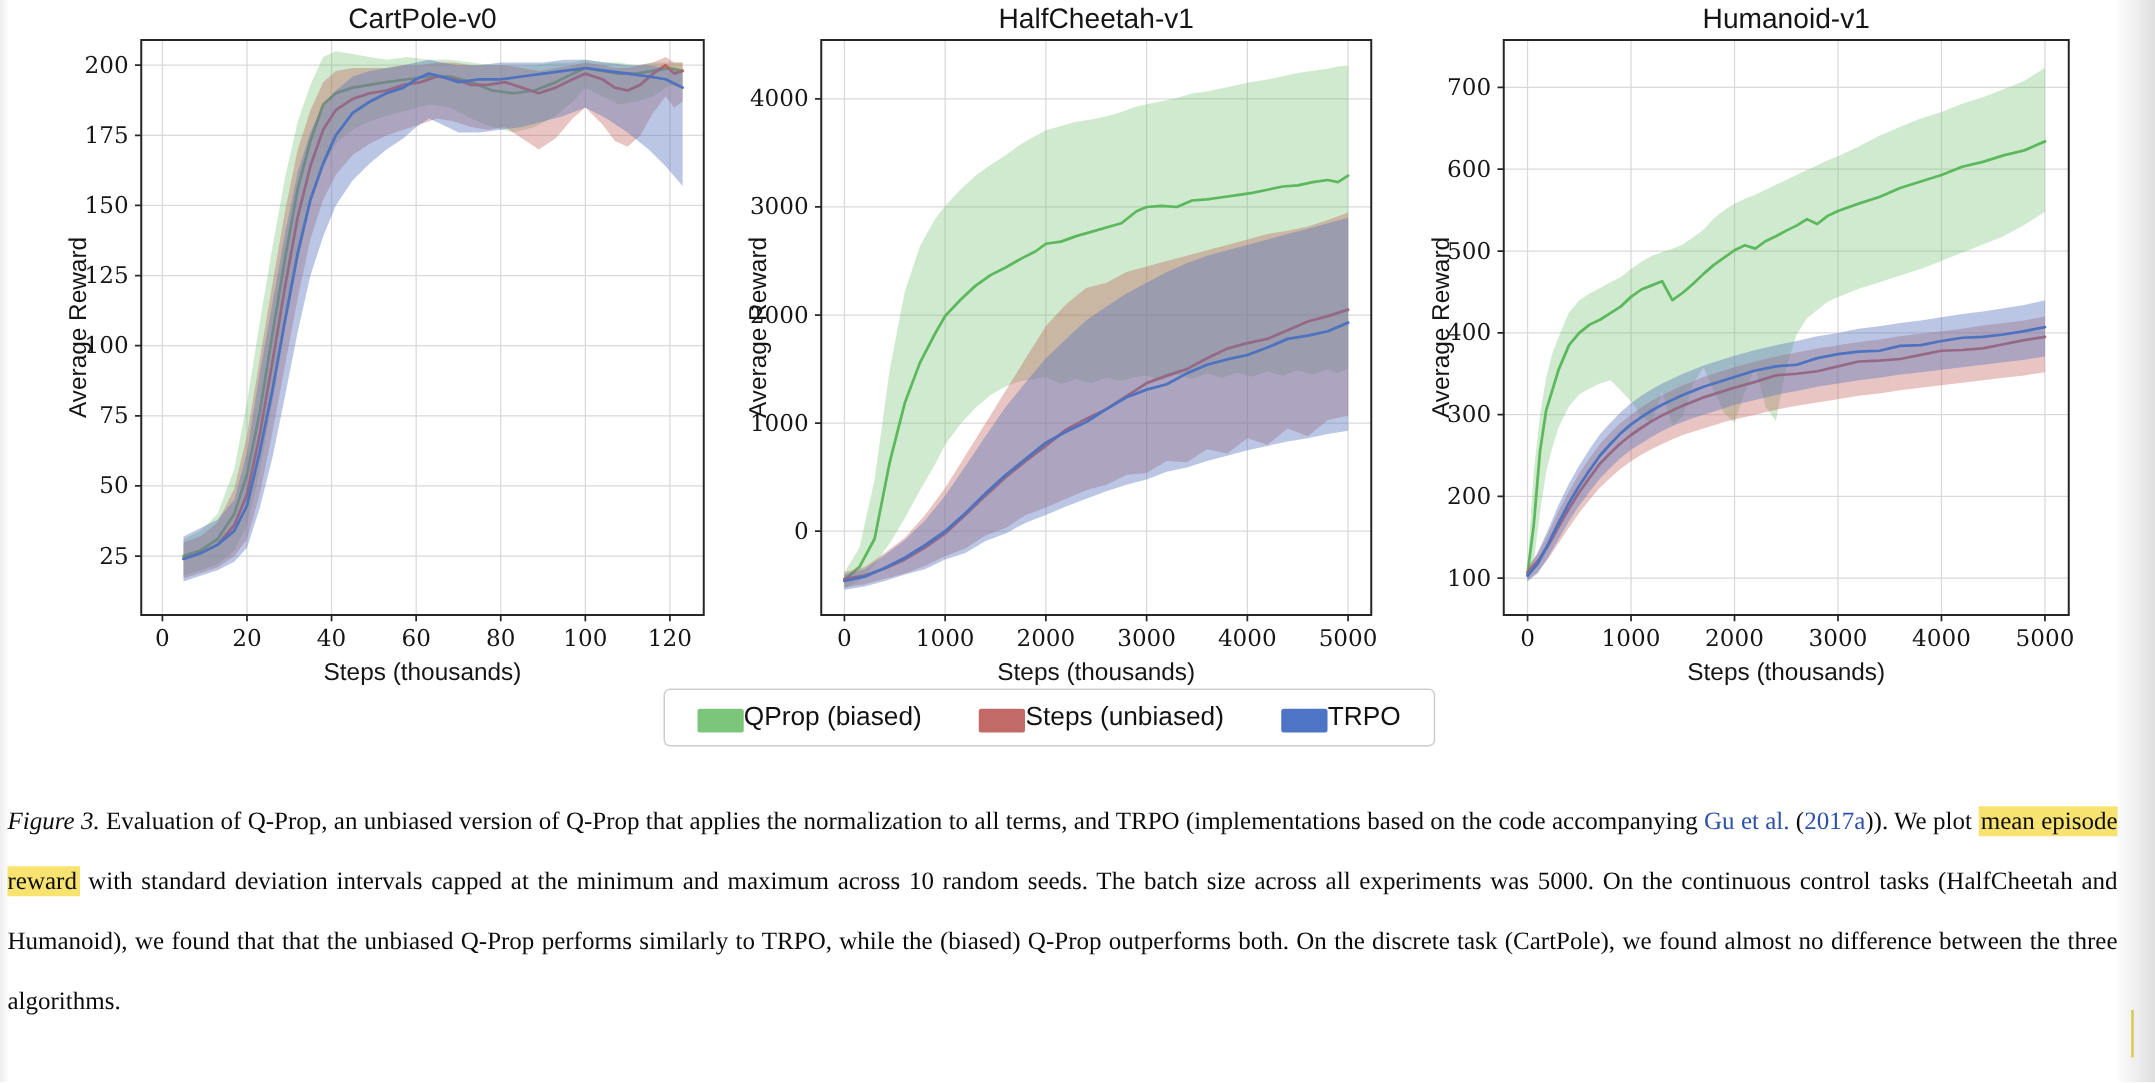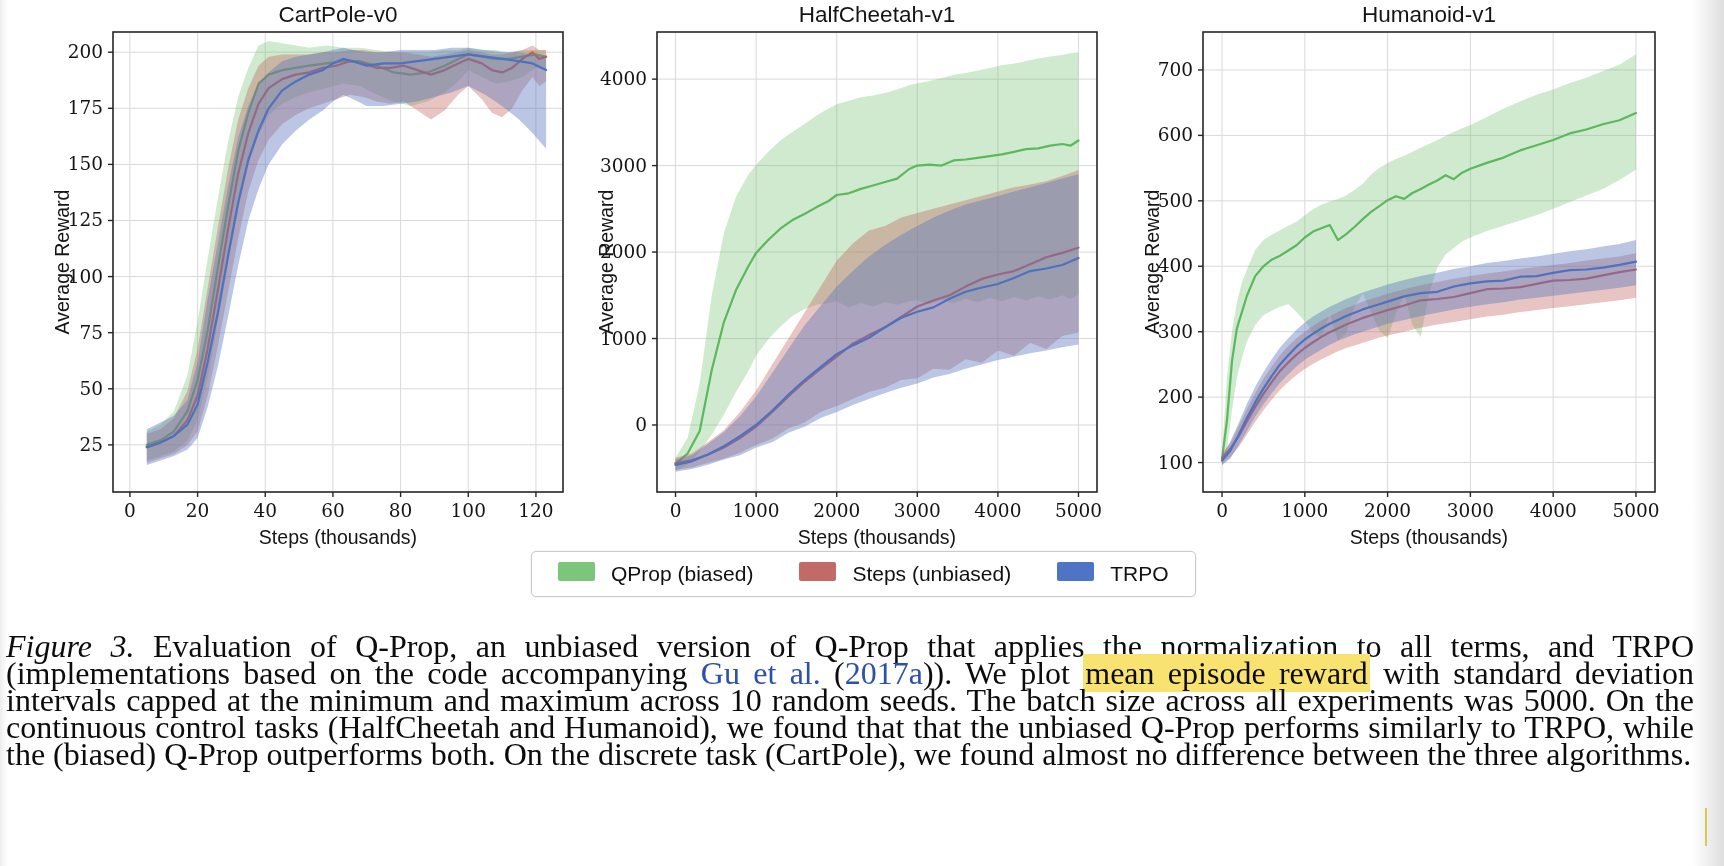--- a/index.html
+++ b/index.html
@@ -3,24 +3,24 @@
 <meta charset="utf-8">
 <style>
   html,body{margin:0;padding:0;background:#fff;}
   .page{position:relative;width:1724px;height:866px;background:#ffffff;overflow:hidden;
         font-family:"Liberation Serif",serif;}
   .chart-svg{position:absolute;top:2px;}
   #chart-0{left:38px;} #chart-1{left:585px;} #chart-2{left:1133px;}
   .legend{position:absolute;left:531px;top:551px;height:44px;display:flex;align-items:center;
           gap:46px;padding:0 26px;background:#ffffff;border:1px solid #cccccc;border-radius:5px;
           box-shadow:0 0 0 0.5px #eee;}
-  .legend-item{display:flex;align-items:flex-start;gap:16px;}
+  .legend-item{display:flex;align-items:flex-end;gap:0;}
   .legend-swatch{width:37px;height:19px;border-radius:2px;display:inline-block;}
   .legend-label{font-family:"Liberation Sans",sans-serif;font-size:21px;color:#111;white-space:nowrap;}
-  .caption{position:absolute;left:6px;top:633px;width:1688px;font-size:32px;line-height:27px;
+  .caption{position:absolute;left:6px;top:633px;width:1688px;font-size:20px;line-height:48px;
            color:#0c0c0c;text-align:justify;margin:0;}
   .caption .it{font-style:italic;}
   .caption .link{cursor:pointer;}
   .caption .hl{padding:1px 2px;}
   .edge-right{position:absolute;right:0;top:0;width:32px;height:866px;
               background:linear-gradient(to right,rgba(0,0,0,0),rgba(0,0,0,0.13));pointer-events:none;}
   .edge-left{position:absolute;left:0;top:0;width:7px;height:866px;
              background:linear-gradient(to left,rgba(0,0,0,0),rgba(0,0,0,0.07));pointer-events:none;}
   .caret{position:absolute;left:1705px;top:808px;width:2px;height:38px;}
   svg text{fill:#151515;}

